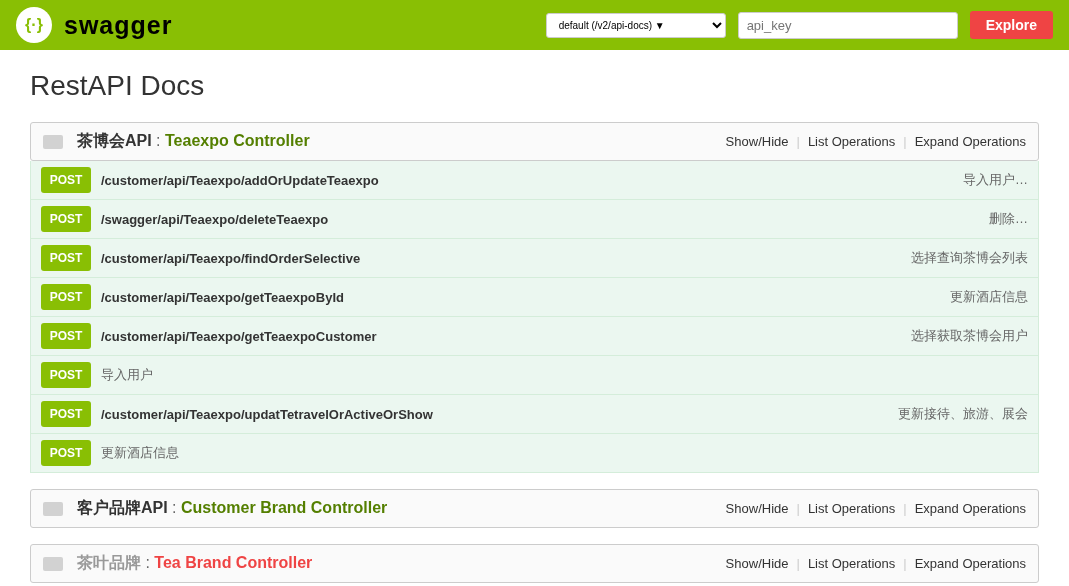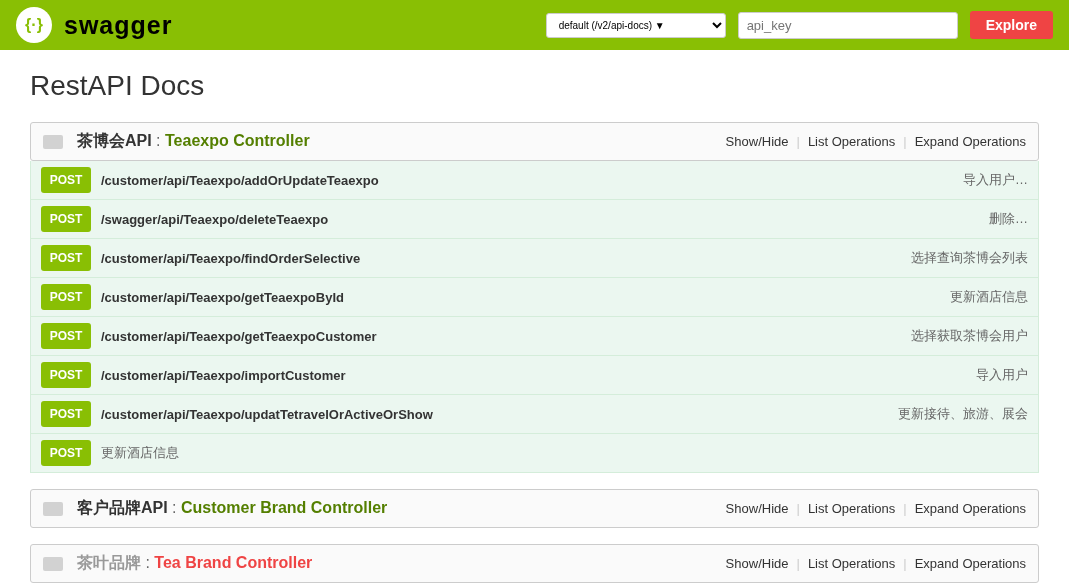--- a/index.html
+++ b/index.html
@@ -231,21 +231,20 @@
             <span class="operation-path">/customer/api/Teaexpo/getTeaexpoById</span>
             <span class="operation-desc">更新酒店信息</span>
           </div>
           <div class="operation-row">
             <span class="method-badge">POST</span>
             <span class="operation-path">/customer/api/Teaexpo/getTeaexpoCustomer</span>
             <span class="operation-desc">选择获取茶博会用户</span>
           </div>
           <div class="operation-row">
             <span class="method-badge">POST</span>
-            <span class="operation-path">/customer/api/Teaexpo/importCustomer</span>
             <span class="operation-desc">导入用户</span>
           </div>
           <div class="operation-row">
             <span class="method-badge">POST</span>
             <span class="operation-path">/customer/api/Teaexpo/updatTetravelOrActiveOrShow</span>
             <span class="operation-desc">更新接待、旅游、展会</span>
           </div>
           <div class="operation-row">
             <span class="method-badge">POST</span>
             <span class="operation-desc">更新酒店信息</span>

